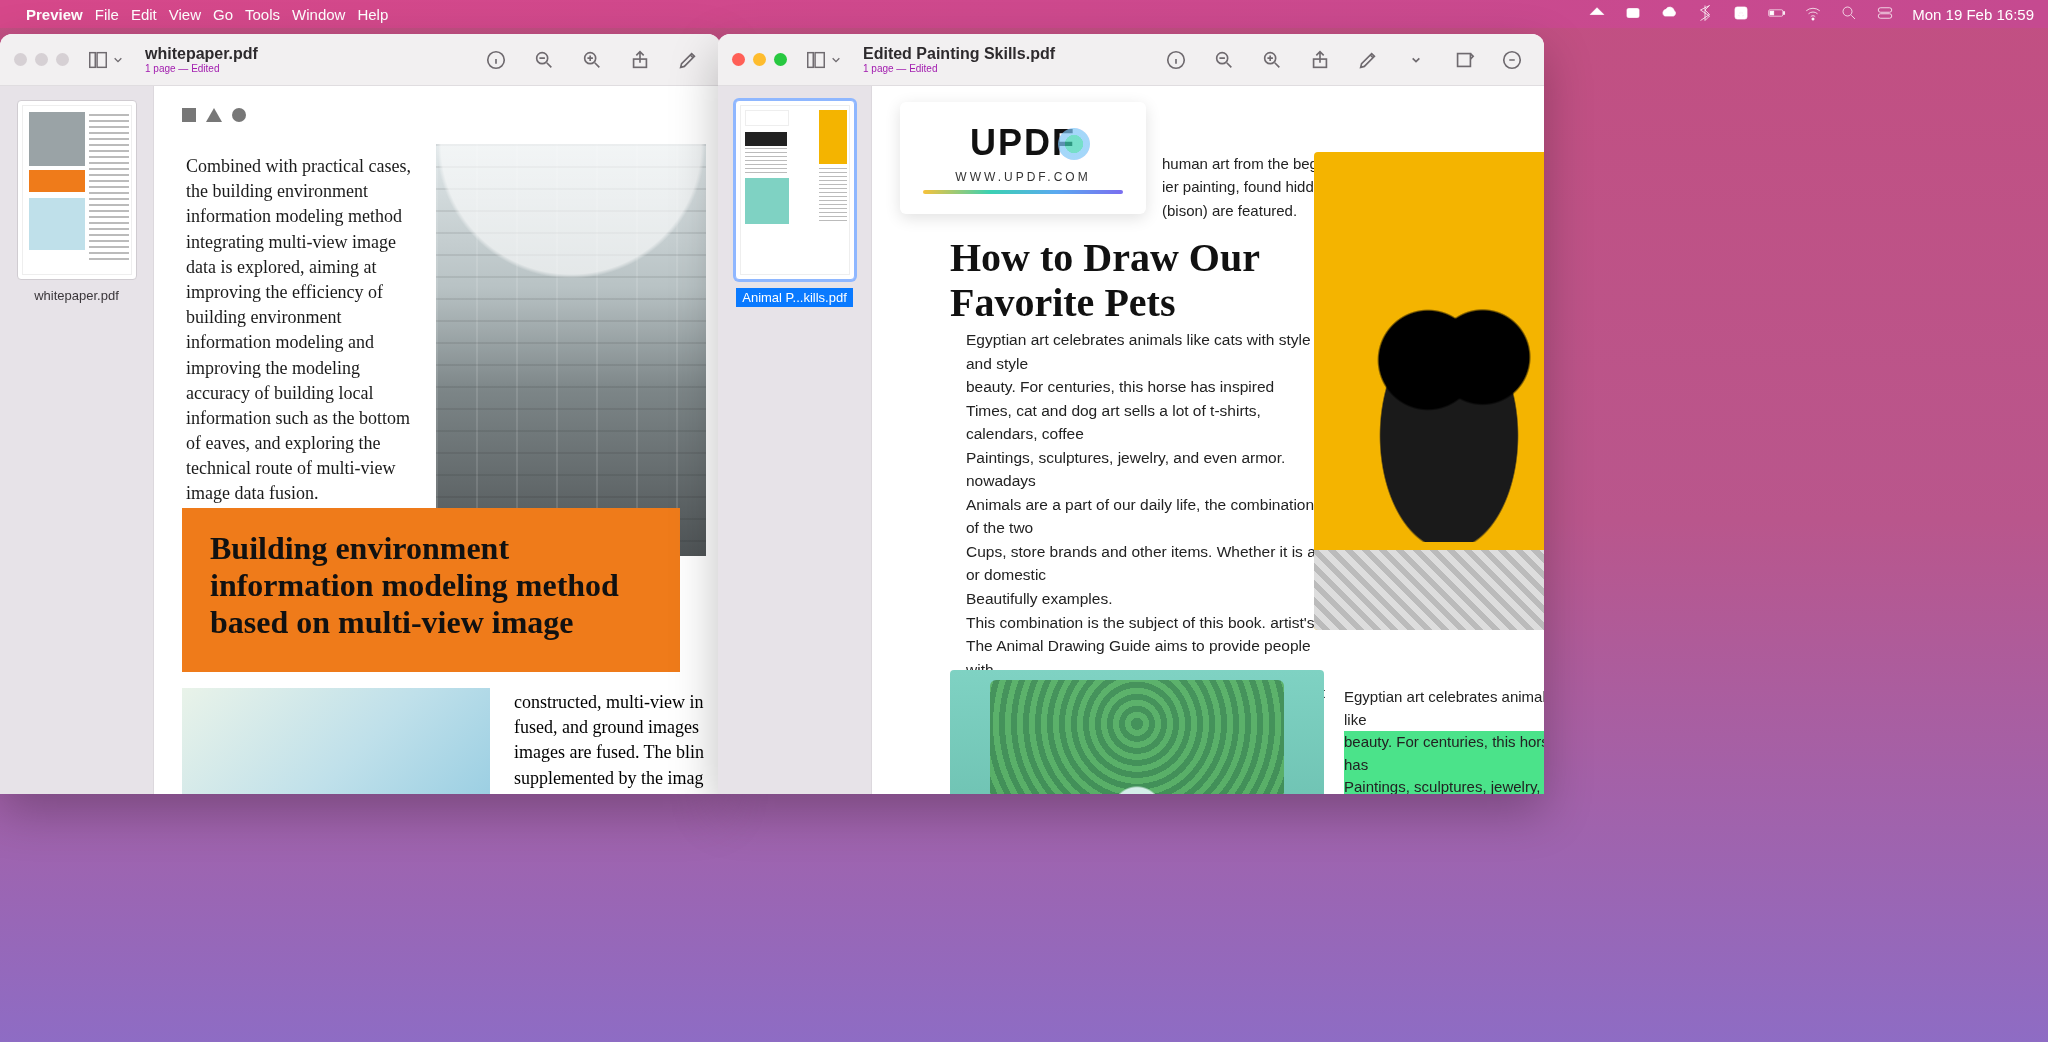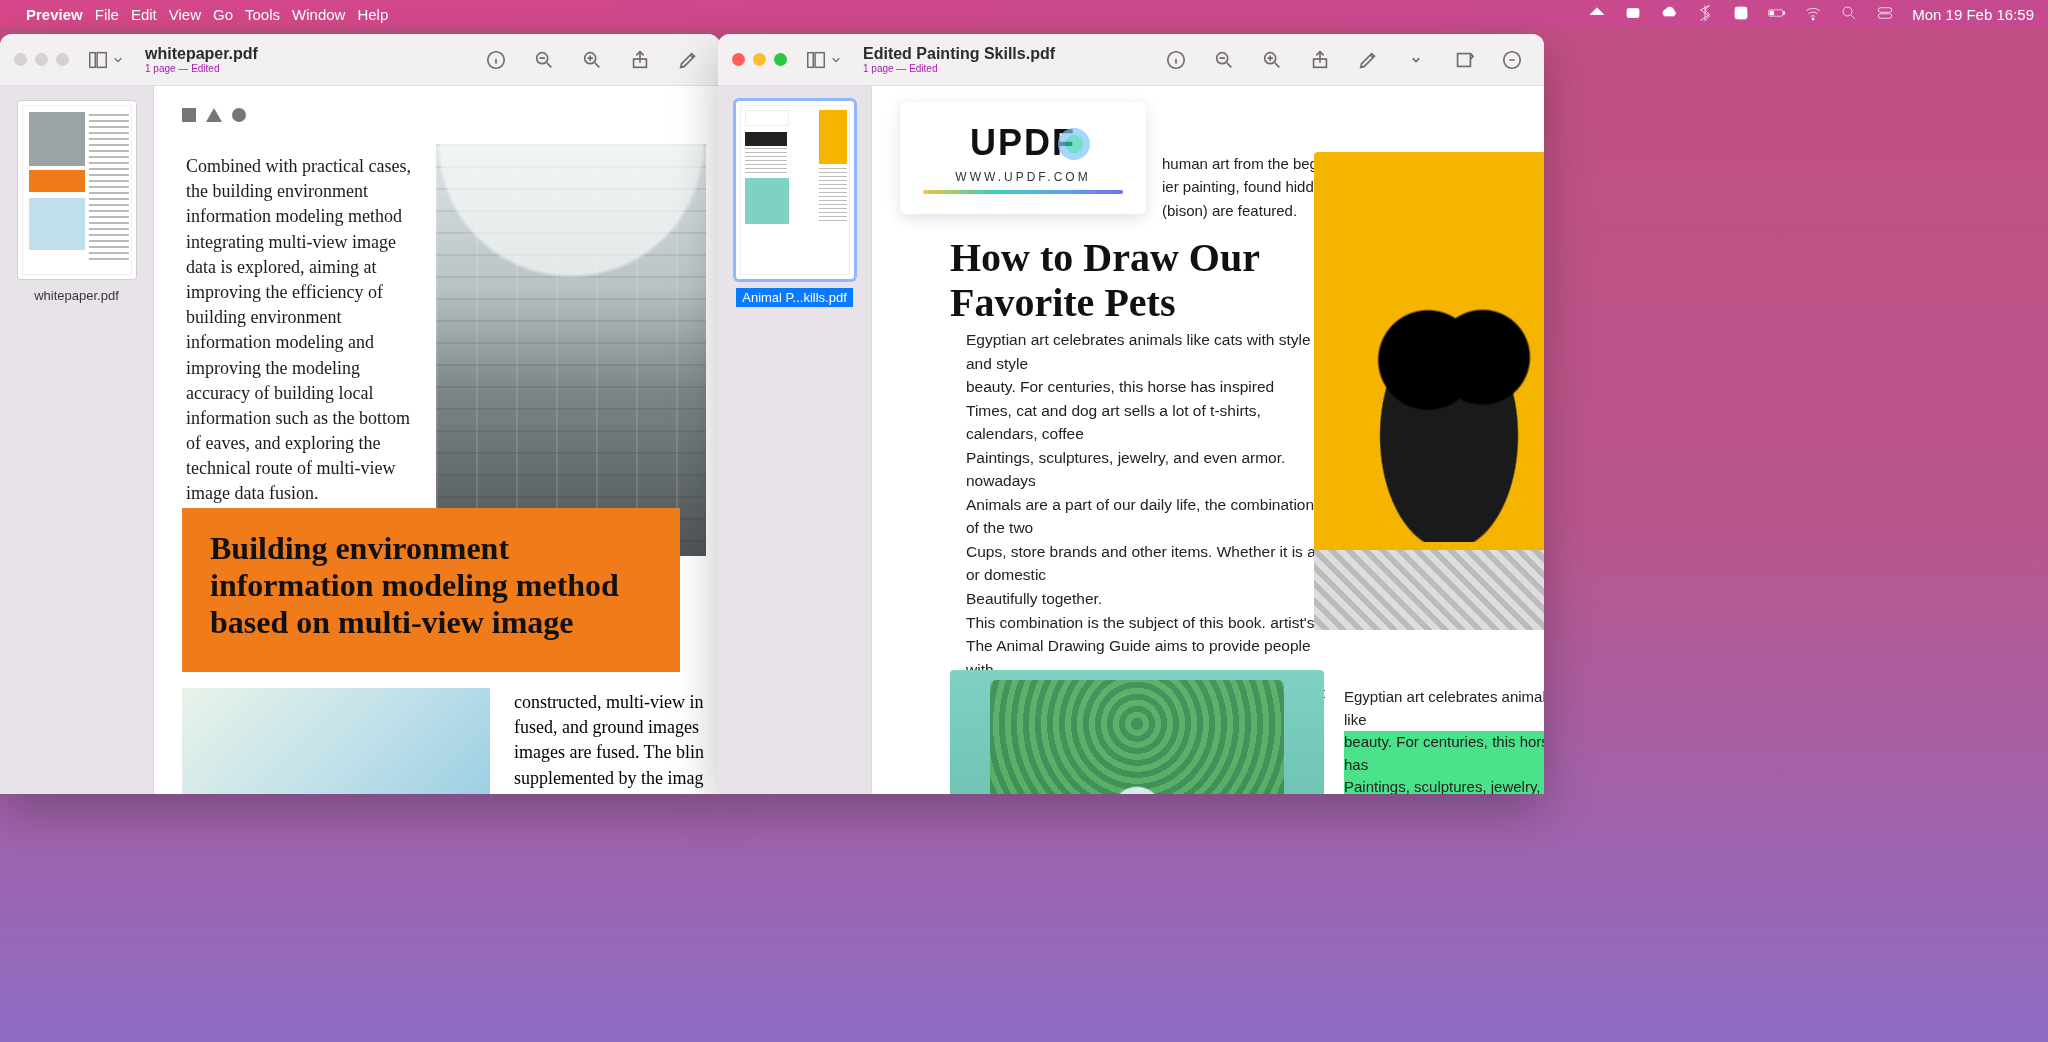--- a/index.html
+++ b/index.html
@@ -320,21 +320,21 @@
           </div>
           <div class="h2" style="white-space:pre-line">How to Draw Our
 Favorite Pets</div>
           <div class="body-text" id="body-lines">
               <span>Egyptian art celebrates animals like cats with style and style</span>
               <span>beauty. For centuries, this horse has inspired</span>
               <span>Times, cat and dog art sells a lot of t-shirts, calendars, coffee</span>
               <span>Paintings, sculptures, jewelry, and even armor. nowadays</span>
               <span>Animals are a part of our daily life, the combination of the two</span>
               <span>Cups, store brands and other items. Whether it is art or domestic</span>
-              <span>Beautifully together.</span>
+              <span>Beautifully examples.</span>
               <span>This combination is the subject of this book. artist's</span>
               <span>The Animal Drawing Guide aims to provide people with</span>
               <span>Various skill levels, stepping stones for improvement</span>
               <span>Their animal renderings. I provide many sketches and</span>
               <span>Step-by-step examples to help readers see the different ways</span>
             </div>
           <div class="pug"></div>
           <div class="plant"></div>
           <div class="rcol" id="rcol-lines">
               <span>Egyptian art celebrates animals like</span>

